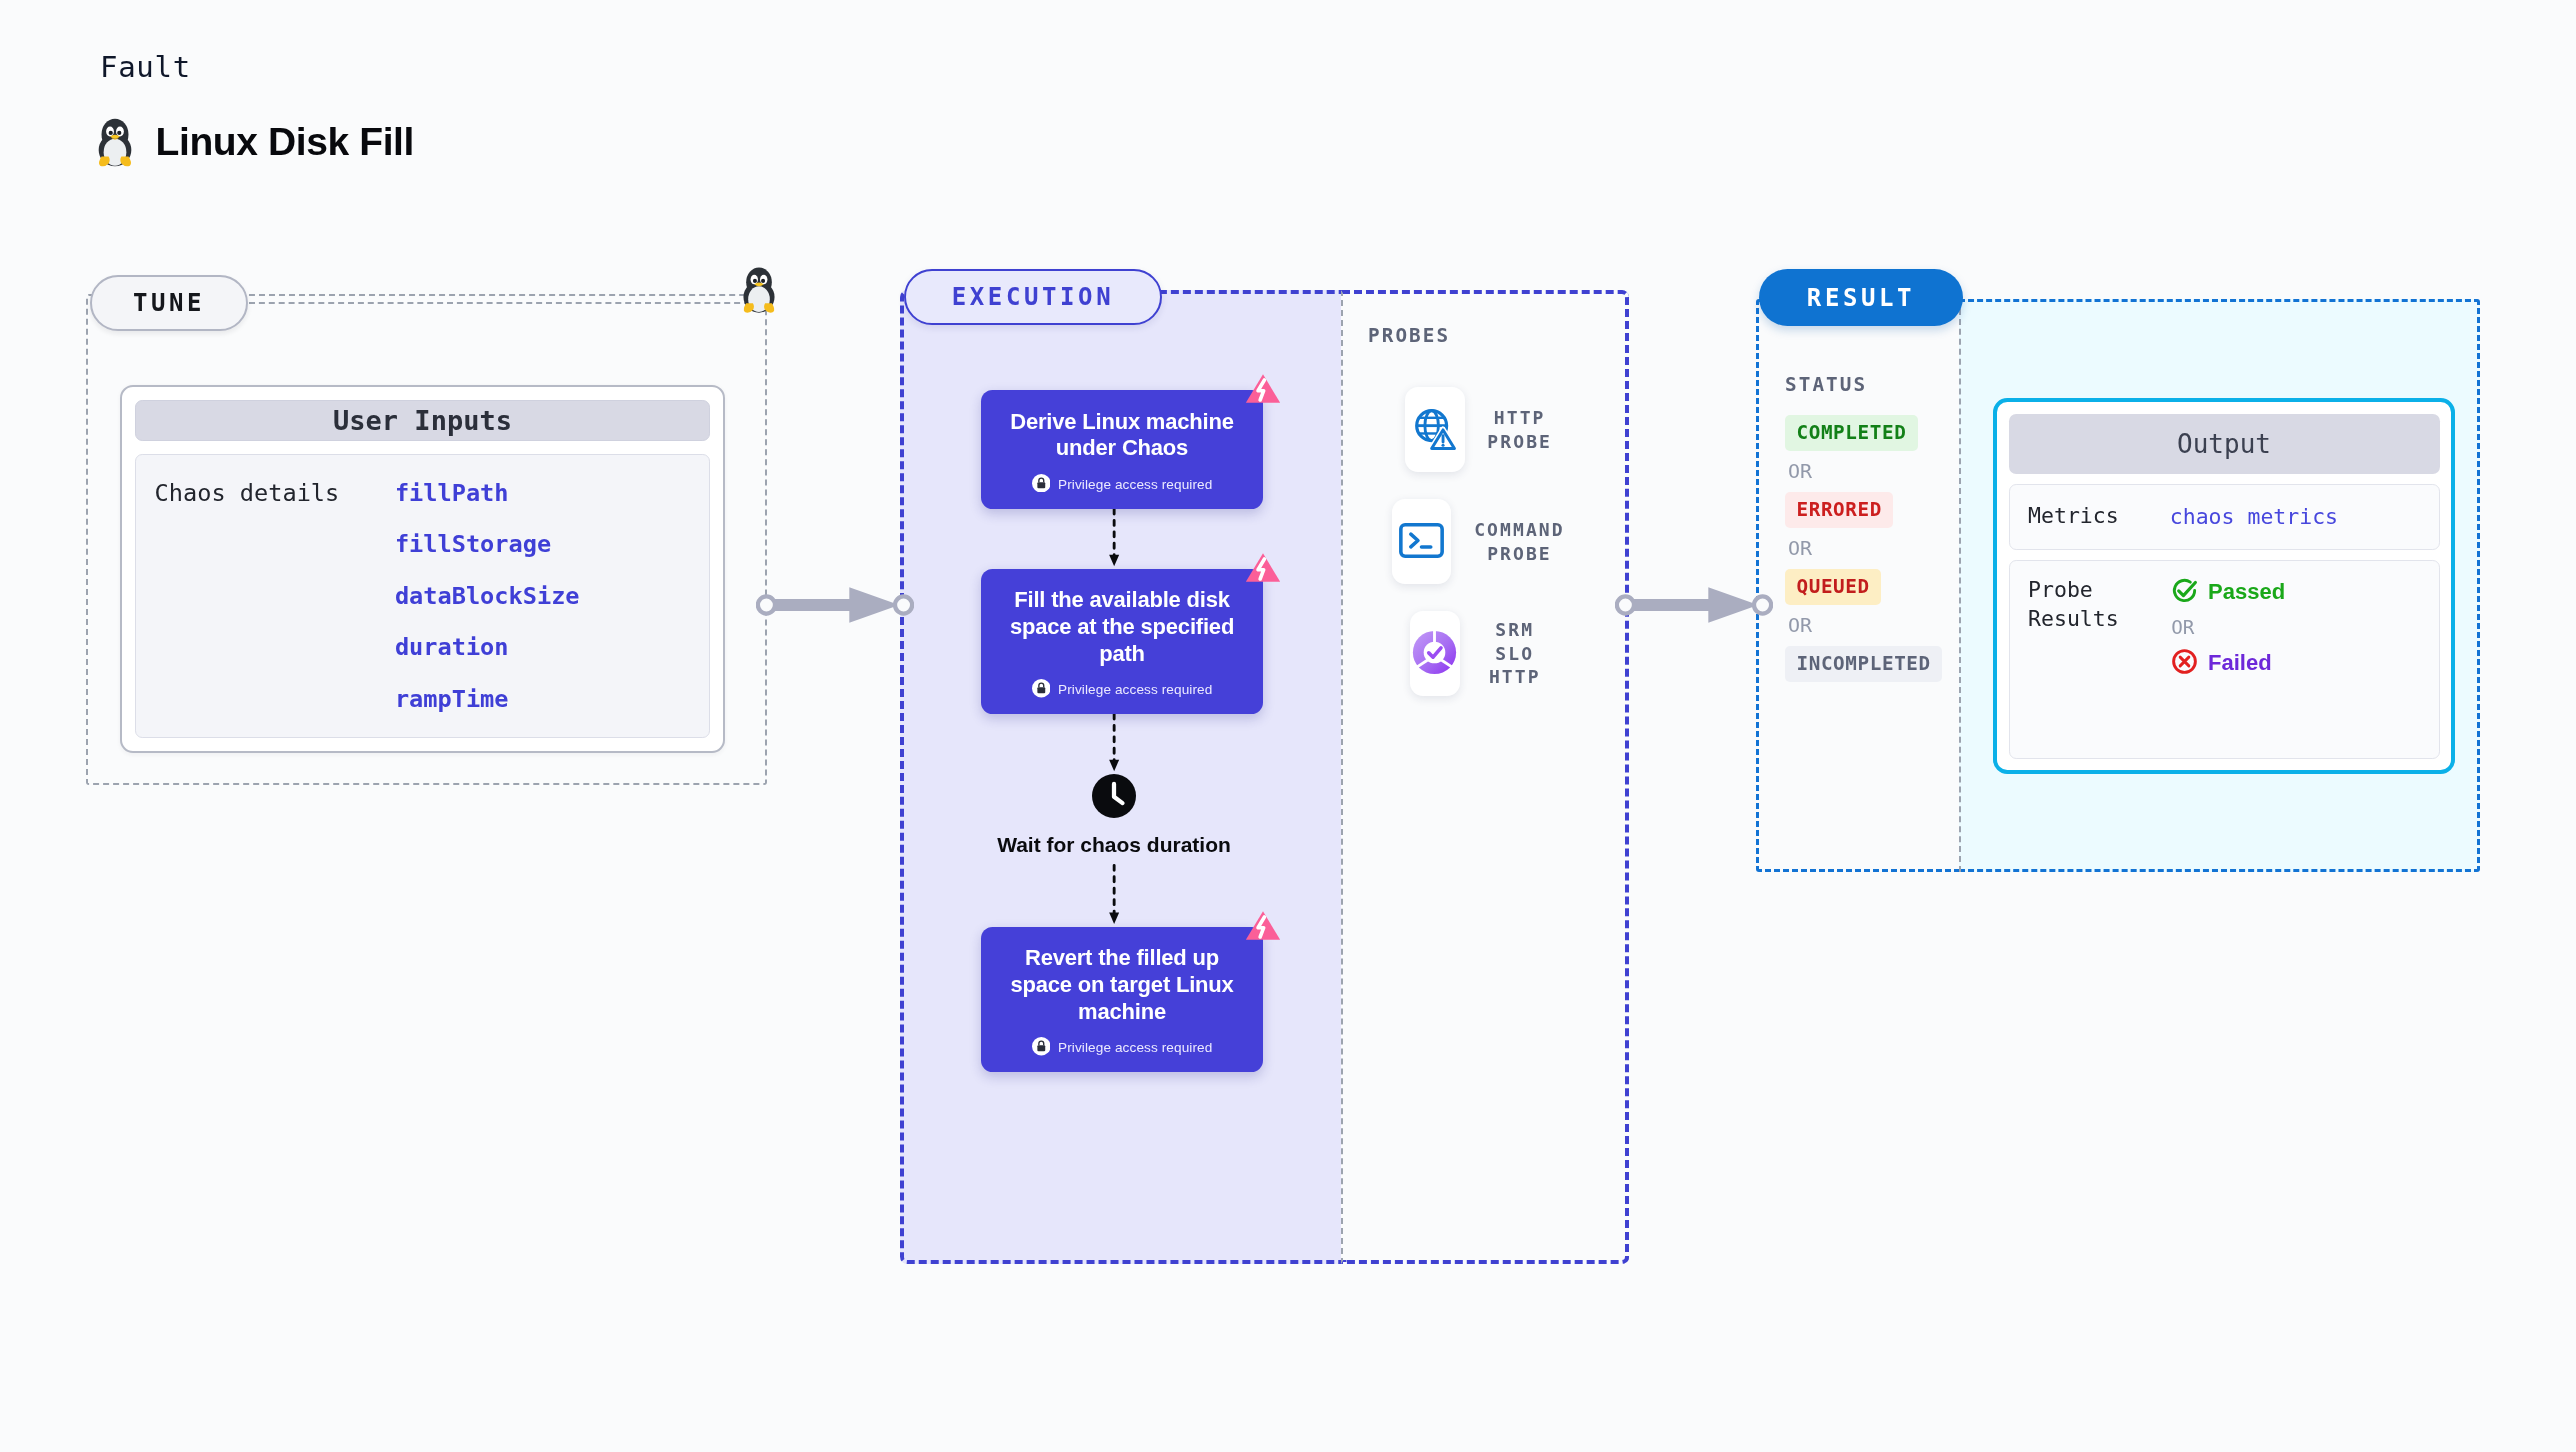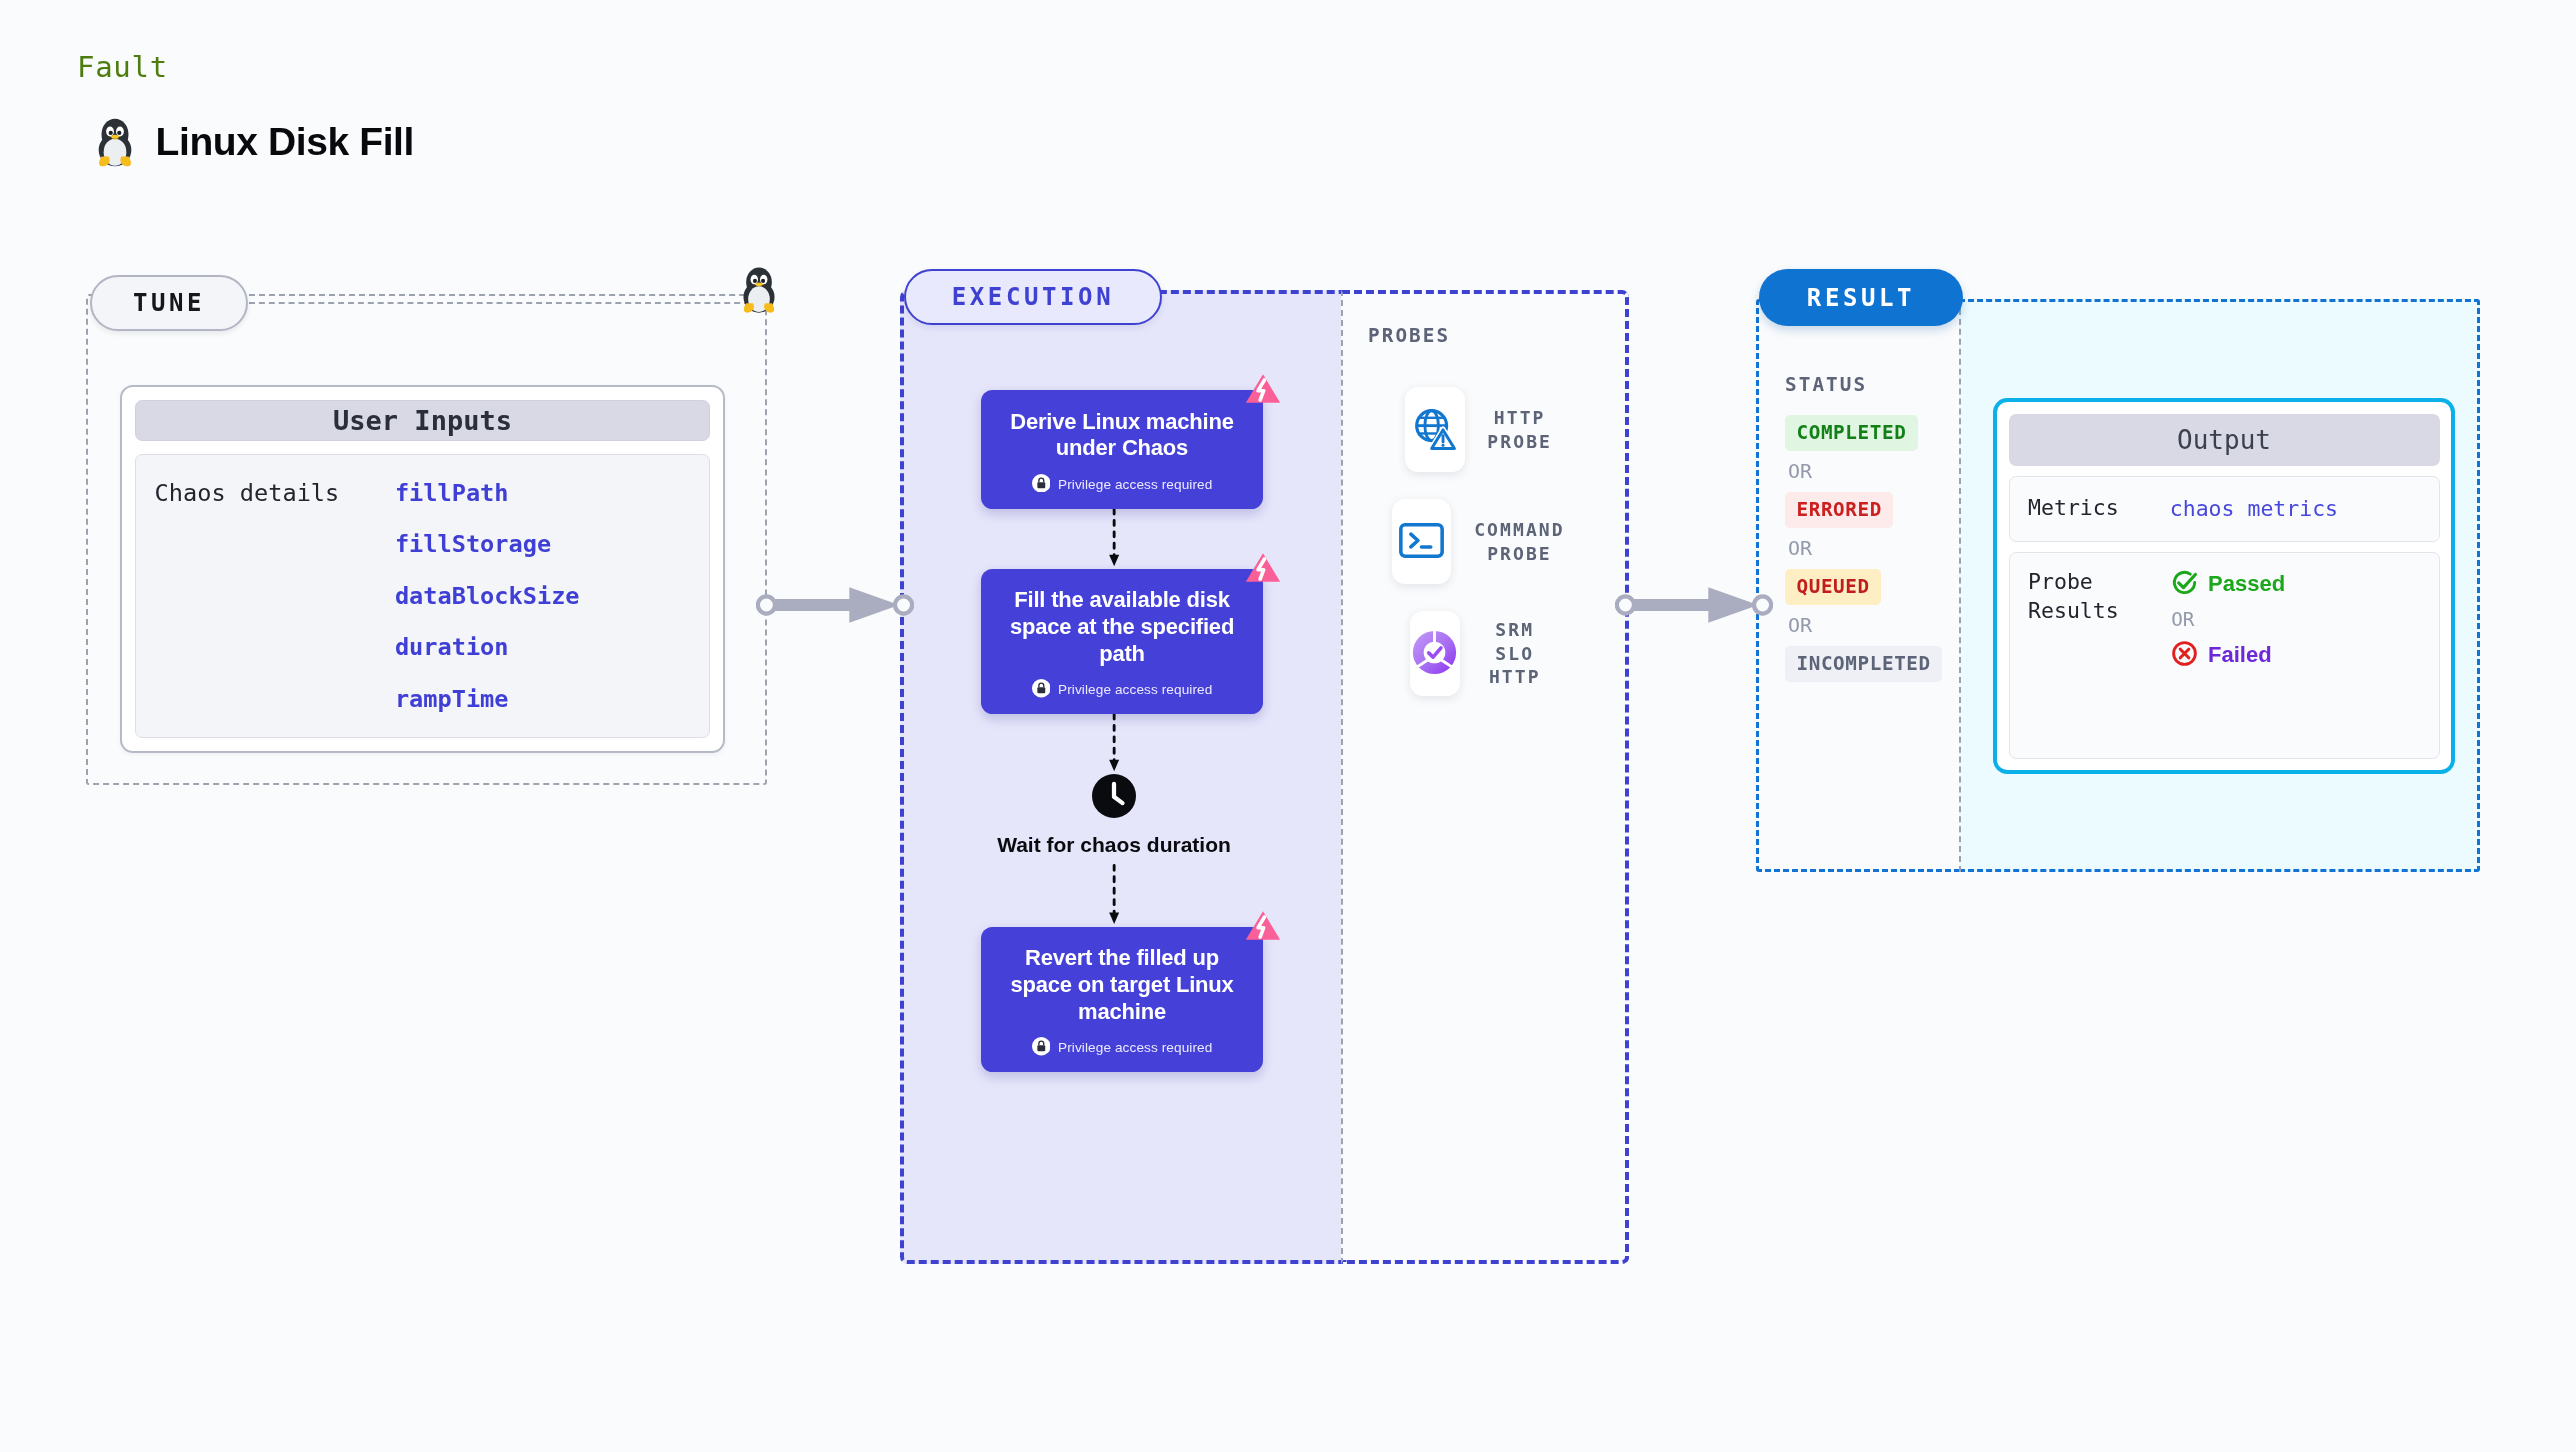--- a/index.html
+++ b/index.html
@@ -6,23 +6,23 @@
   html, body {
     width: 2576px; height: 1452px;
     background: #fafbfc;
     font-family: "Liberation Sans", sans-serif;
     overflow: hidden;
   }
   .root { position: relative; width: 2576px; height: 1452px; }
 
   
   .hdr-fault {
-    position: absolute; left: 77px; top: 50px;
+    position: absolute; left: 100px; top: 50px;
     font-family: "DejaVu Sans Mono", monospace;
-    font-size: 29px; color: #4d7c0f; letter-spacing: 0.7px;
+    font-size: 29px; color: #0f172a; letter-spacing: 0.7px;
   }
   .hdr-row { position: absolute; left: 93px; top: 115px; display: flex; align-items: center; gap: 18.6px; }
   .hdr-title {
     font-size: 39px; font-weight: 700; color: #08090d;
     font-family: "Liberation Sans", sans-serif; letter-spacing: -0.4px;
   }
 
   
   .tux { display: block; }
 
@@ -176,21 +176,21 @@
     padding: 8.6px 2.9px;
   }
 
   
   .out-card {
     position: absolute; left: 1993px; top: 398px; width: 462px; height: 376px;
     background: #ffffff; border: 4.3px solid #0bb0e8; border-radius: 14.3px;
     padding: 11.5px; display: flex; flex-direction: column; gap: 10px;
   }
   .out-head {
-    height: 52px; background: #d8d9e4; border-radius: 7.2px;
+    height: 60px; background: #d8d9e4; border-radius: 7.2px;
     display: flex; align-items: center; justify-content: center;
     font-family: "DejaVu Sans Mono", monospace; font-size: 26px; color: #3b4050;
   }
   .out-row {
     background: #fafbfd; border: 1.4px solid #e2e4ec; border-radius: 7.2px;
     padding: 15.8px 18.6px; display: flex; align-items: flex-start; gap: 5.7px;
   }
   .out-row-metrics { height: 66px; align-items: center; }
   .out-row-probes { flex: 1; }
   .out-key {

